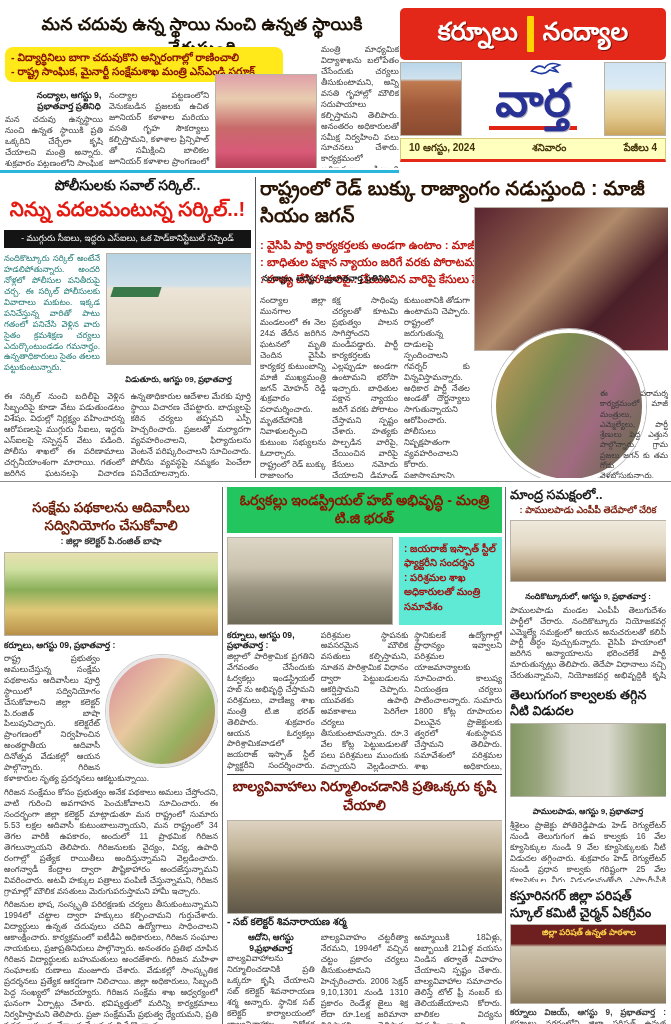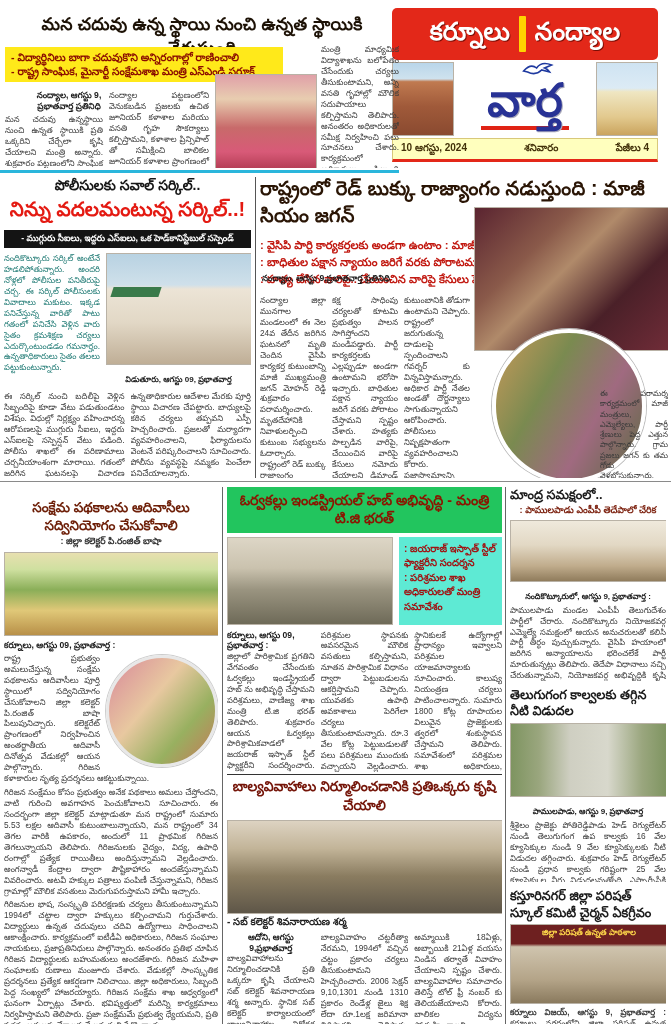--- a/index.html
+++ b/index.html
@@ -1,19 +1,19 @@
 <!DOCTYPE html>
 <html><head>
 <meta charset="utf-8">
 <style>
   html,body{margin:0;padding:0;background:#fff;}
   .page{position:relative;width:671px;height:1024px;background:#fff;overflow:hidden;
         font-family:"Liberation Sans", sans-serif;color:#222;}
   
-  .masthead{position:absolute;left:392px;top:8px;width:266px;height:152px;}
+  .masthead{position:absolute;left:400px;top:8px;width:266px;height:152px;}
   .mast-red{height:52px;background:#e32819;border-radius:5px;display:flex;align-items:center;
             justify-content:center;color:#fff;font-weight:800;font-size:25px;
             text-shadow:1px 1px 0 #7a0e06;}
   .ybar{display:inline-block;width:7px;height:36px;background:#ffd400;margin:0 9px;border-radius:1px;}
   .mast-mid{height:74px;display:flex;align-items:stretch;margin-top:2px;}
   .mast-img{width:60px;border:1px solid #caa;}
   .tower{background:linear-gradient(180deg,#b9d6ea 0%,#cfe2ee 22%,#c07a50 26%,#a05a3a 60%,#8a4a30 100%);}
   .dog{background:linear-gradient(180deg,#cfe3f2 0%,#dcebf5 35%,#efe6c2 40%,#e2c98e 75%,#caa45e 100%);}
   .mast-title-wrap{flex:1;position:relative;text-align:center;}
   .dove{position:absolute;left:50%;top:-2px;transform:translateX(-10%);}
@@ -30,32 +30,32 @@
   .dateline{font-weight:700;font-size:8.6px;color:#1a1a1a;text-align:center;line-height:1.25;}
   .caption{font-weight:700;font-size:8px;text-align:center;color:#1a1a1a;margin-top:10px;}
   .cols{display:flex;gap:6px;}
   .col{flex:1;overflow:hidden;}
   .vrule{position:absolute;width:1px;background:#555;}
   .hrule{position:absolute;height:1px;background:#777;}
   .ph{border:1px solid #b9b2a6;}
   
   .a1-head{font-size:17.5px;font-weight:800;color:#1d1206;text-align:center;letter-spacing:.2px;}
   .yellowbox{position:absolute;left:0;top:33px;width:266px;background:#ffe91a;color:#8a0b00;
-             font-weight:700;font-size:10.6px;line-height:1.35;padding:3px 6px;}
+             font-weight:700;font-size:10.6px;line-height:1.35;padding:3px 6px;border-radius:8px;}
   .a1-dl{position:absolute;left:4px;top:76px;width:120px;}
   .a1-c1{position:absolute;left:0;top:100px;width:98px;height:56px;}
   .a1-c2{position:absolute;left:104px;top:76px;width:100px;height:80px;}
   .a1-ph{position:absolute;left:210px;top:60px;width:100px;height:96px;
          background:linear-gradient(180deg,#e0a0a8 0%,#e8cdb0 25%,#c86a6a 55%,#d85a78 80%,#b03a50 100%);}
   .a1-c3{position:absolute;left:316px;top:30px;width:78px;height:128px;}
   .cyan-rule{position:absolute;left:0px;top:170px;width:399px;height:3px;background:#2ab6dc;}
   
   .a2-kicker{font-size:14px;font-weight:800;color:#161616;text-align:center;}
   .a2-head{font-size:20px;font-weight:800;color:#e41a12;text-align:center;margin-top:1px;}
-  .blackbar{background:#141414;color:#fff;font-size:8.8px;font-weight:700;text-align:center;
+  .blackbar{background:#141414;color:#fff;font-size:8.8px;font-weight:400;text-align:center;
             padding:3px 2px;margin:4px 0 5px 0;}
   .a2-ph{width:100%;height:110px;background:
          linear-gradient(180deg,#b8d2e2 0%,#cfe0ea 28%,#ece4d6 32%,#e2d8c6 62%,#bfae96 100%);}
   .a2-awning{position:absolute;left:6px;top:34px;width:48px;height:10px;background:#3a7a4a;transform:skewX(-18deg);}
   
   .a3-head{font-size:19.5px;font-weight:800;color:#2a1505;letter-spacing:.2px;}
   .a3-subs{margin-top:6px;width:252px;color:#c21a12;font-weight:700;font-size:11.4px;line-height:1.5;}
   .a3-dl{position:absolute;left:0;top:96px;width:130px;text-align:right;}
   .a3-c1{position:absolute;left:0;top:118px;width:66px;height:184px;}
   .a3-c2{position:absolute;left:72px;top:118px;width:66px;height:184px;}

